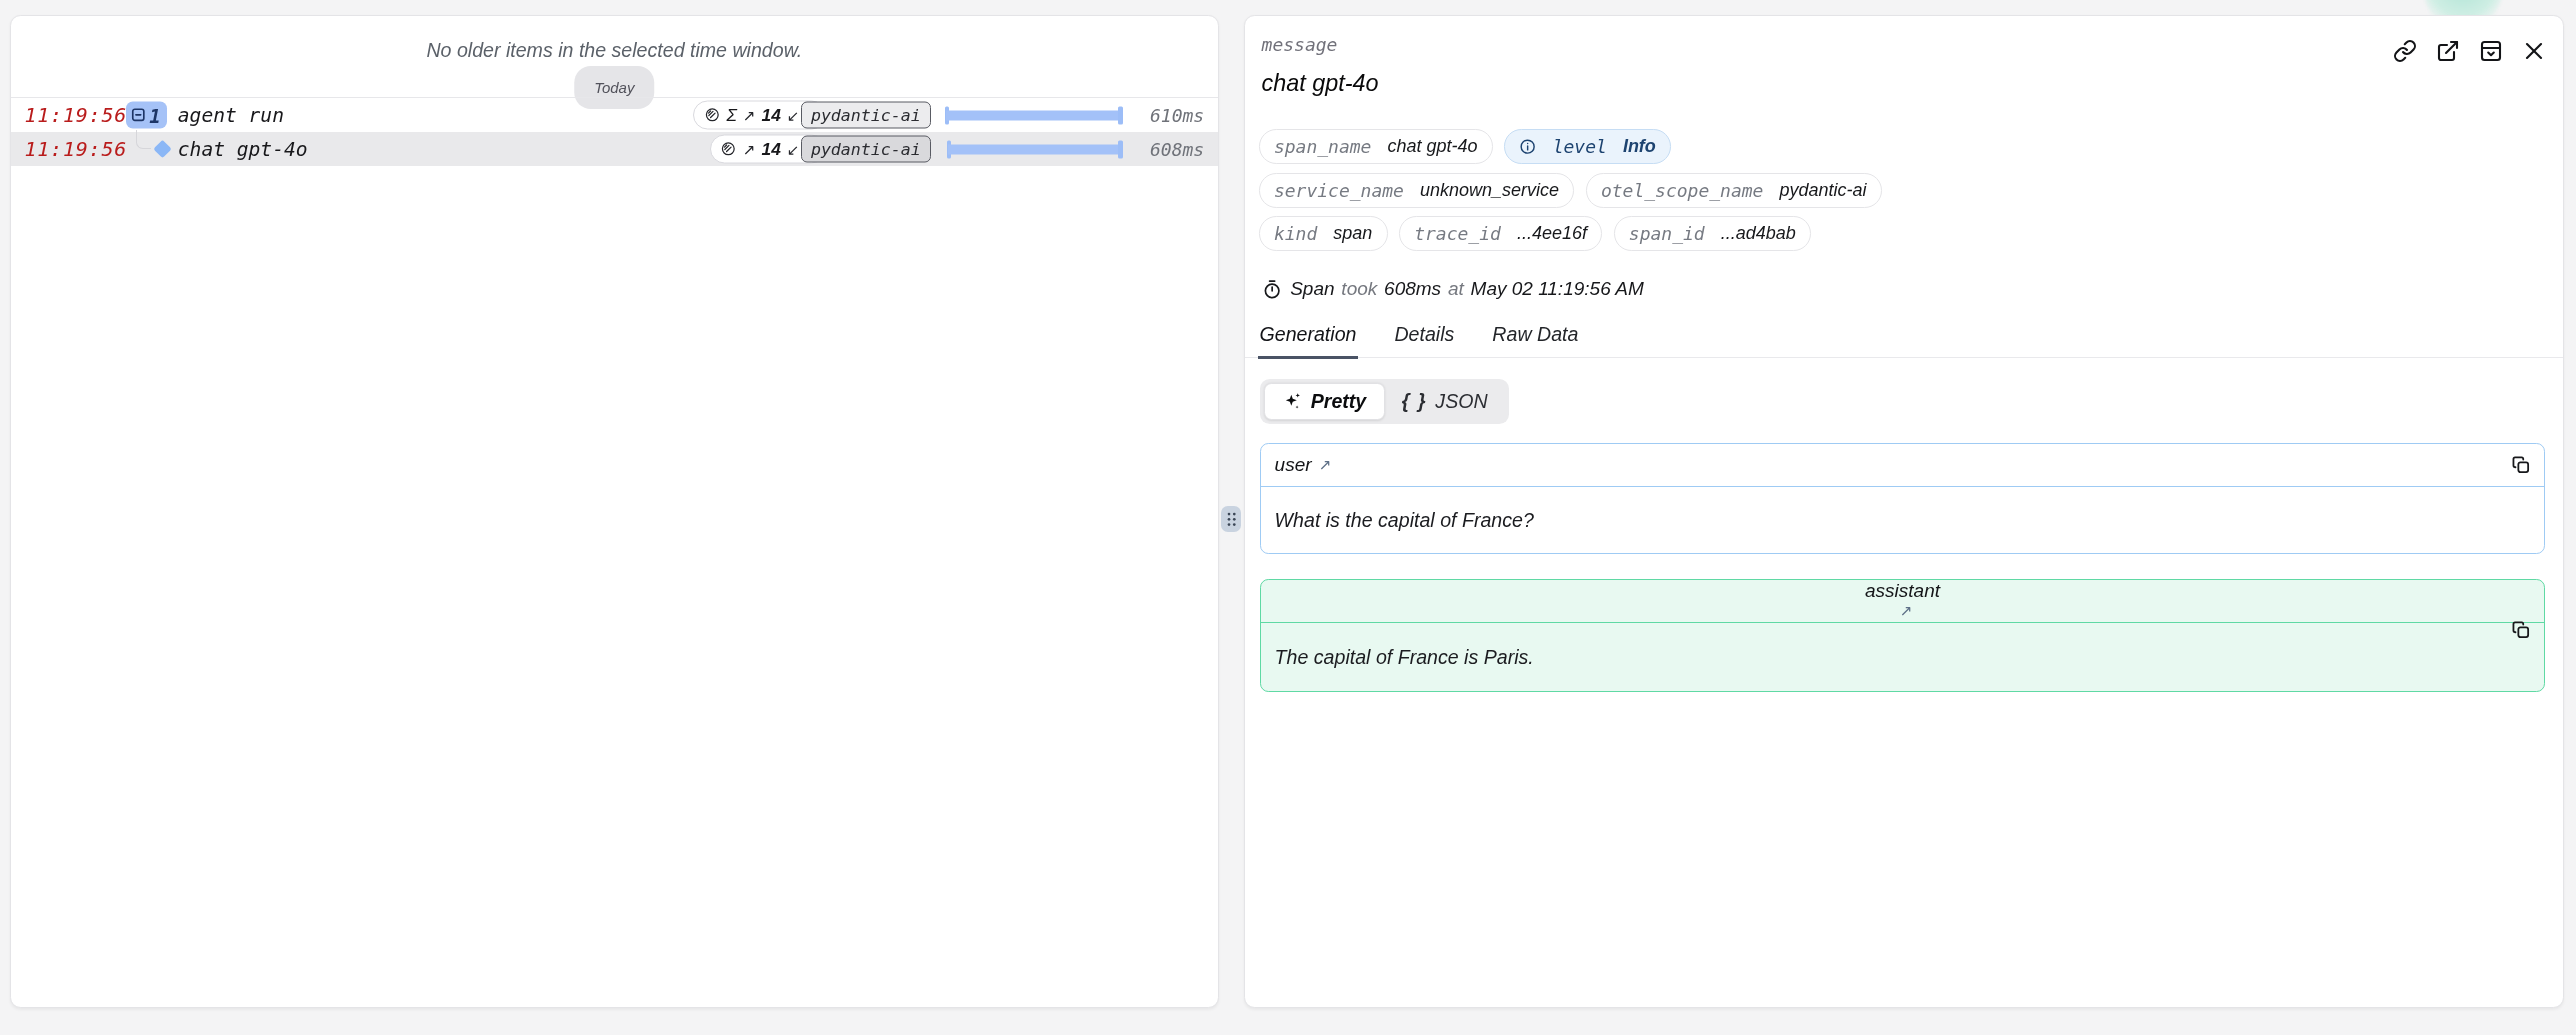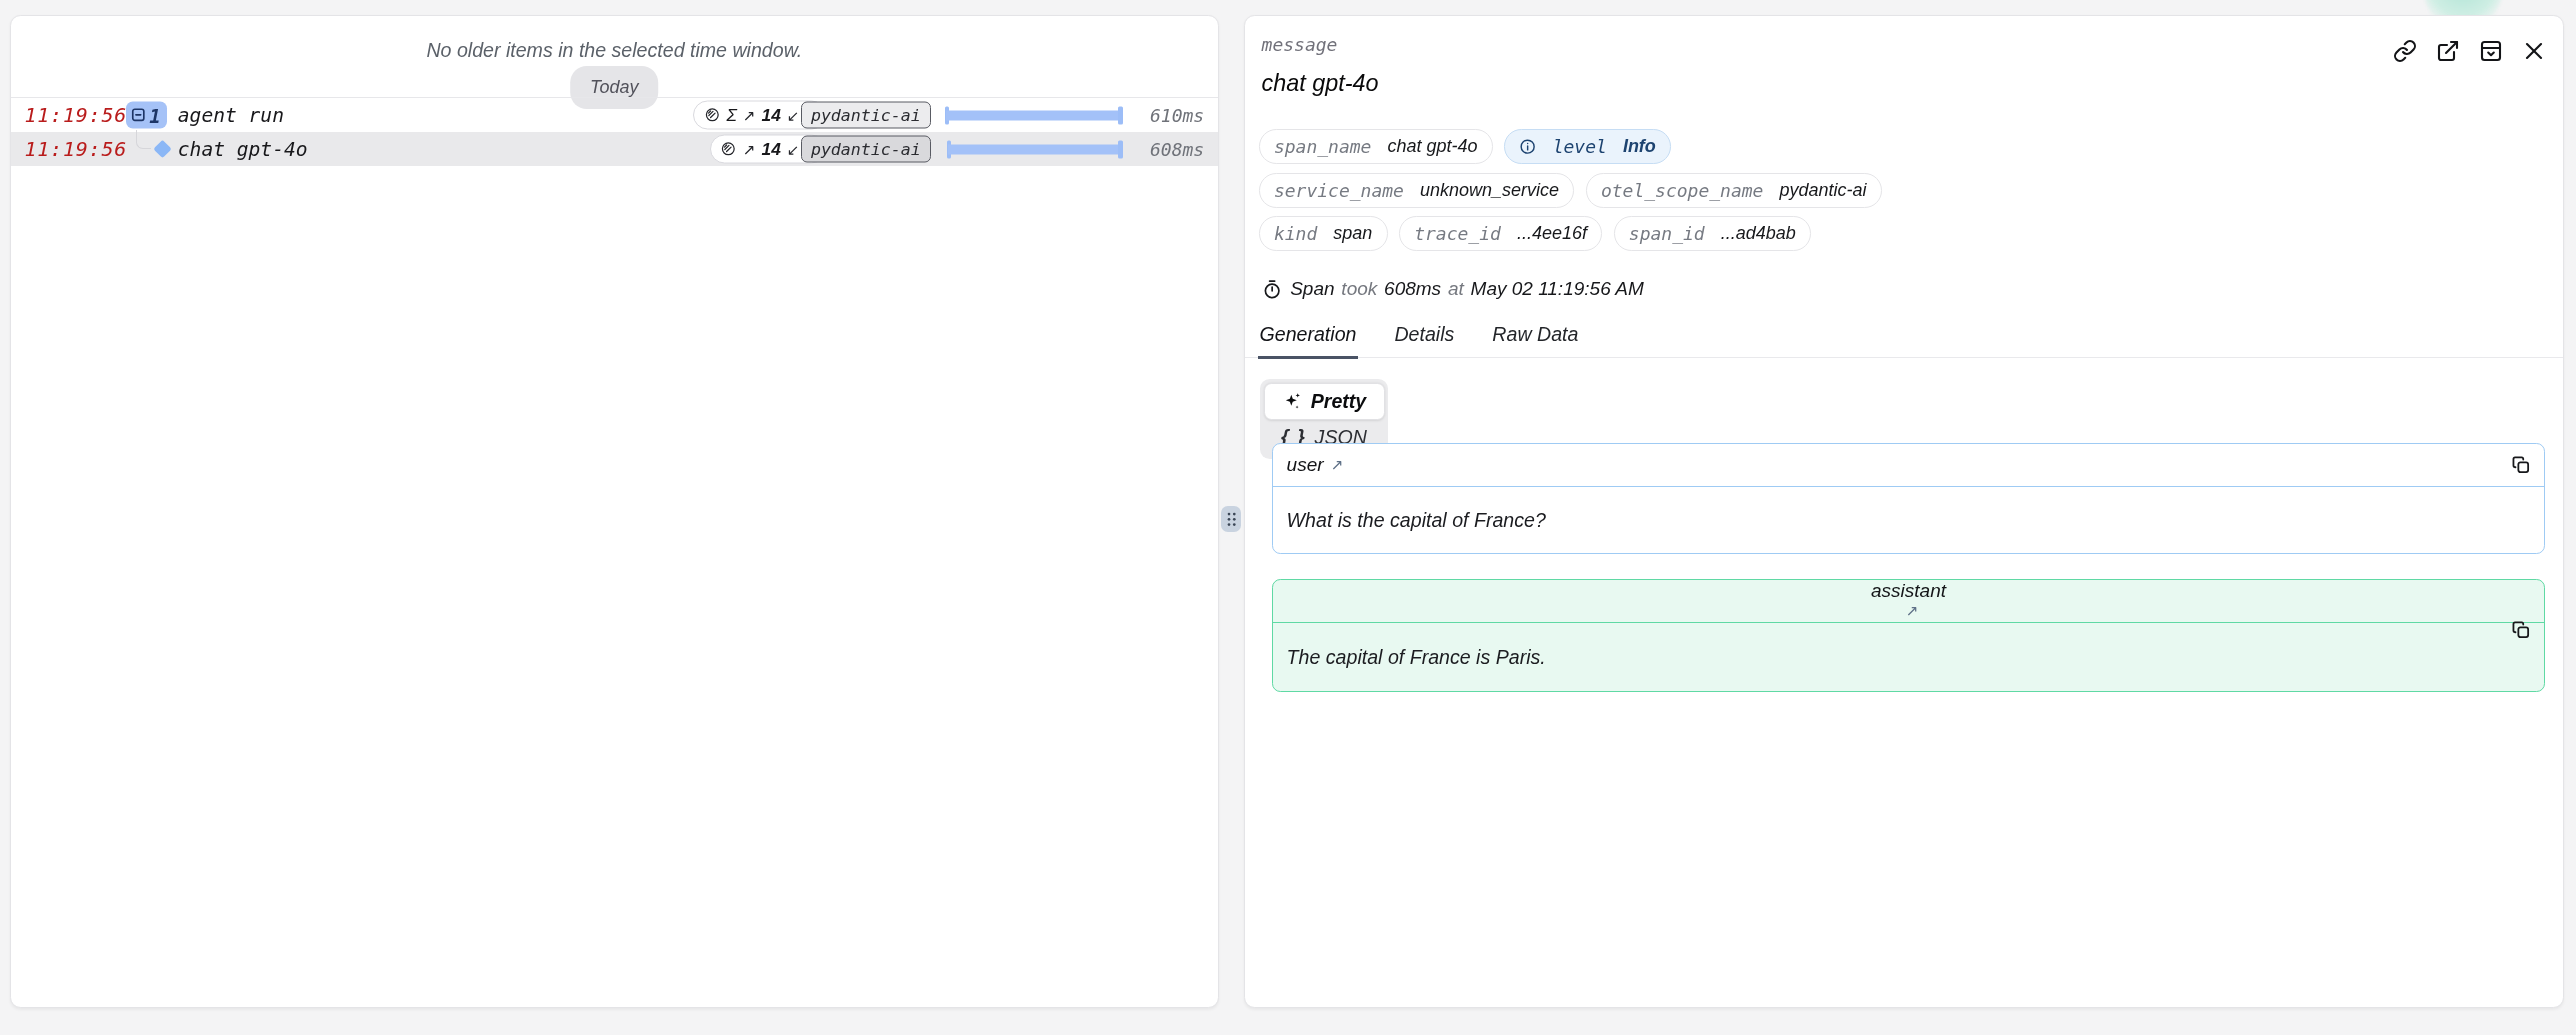--- a/index.html
+++ b/index.html
@@ -38,21 +38,21 @@
   }
 
   
   .empty-notice {
     position:absolute; top:22.6px; left:0; right:0; text-align:center;
     font-size:19.6px; color:#5b6169;
   }
   .today-chip {
     position:absolute; top:50px; left:50%; transform:translateX(-50%);
     height:43px; padding:0 19.6px; background:#e5e5e8; border-radius:16.6px;
-    font-size:18px; color:#52525b; display:flex; align-items:center;
+    font-size:15px; color:#52525b; display:flex; align-items:center;
   }
   .list-sep { position:absolute; top:81px; left:0; right:0; height:0.8px; background:#e7e7ea; }
 
   .trace-row { position:absolute; left:0; right:0; height:34px; }
   .trace-row.r0 { top:82px; }
   .trace-row.r1 { top:116px; background:#e9e9eb; }
   .trace-row > * { position:absolute; top:50%; transform:translateY(-50%); }
 
   .row-time { left:13.6px; font-size:20px; color:#b91c1c; letter-spacing:0.8px; }
   .row-name { left:167px; font-size:19.6px; color:#18181b; }
@@ -128,32 +128,32 @@
 
   .tabbar {
     position:absolute; left:0; right:0; top:307px; padding:0 13px;
     border-bottom:1.5px solid #e9e9ec; display:flex; gap:35px;
   }
   .tab { font-size:19.6px; color:#232529; padding:0 1.5px 9.8px 1.5px; margin-bottom:-1.5px; cursor:pointer; }
   .tab.active { color:#121317; font-weight:500; border-bottom:3px solid #4a5365; }
 
   .seg-ctl {
     position:absolute; left:15px; top:363px;
-    background:#ebebed; border-radius:9.8px; padding:3.8px; display:flex; align-items:stretch;flex-direction:column;
+    background:#ebebed; border-radius:9.8px; padding:3.8px; display:flex; align-items:stretch;
   }
   .seg { display:flex; align-items:center; gap:8.3px; font-size:19.6px; padding:6px 17.3px; border-radius:7.5px; cursor:pointer; color:#2c2e33; }
   .seg.active {
     background:#fff; border:0.8px solid #e1e1e4; box-shadow:0 0.8px 2.3px rgba(0,0,0,0.10);
     font-weight:700; color:#0b0c0e;
   }
   .seg .spark-ic { width:20.3px; height:20.3px; }
   .seg .braces { font-weight:700; letter-spacing:1.5px; }
 
   .messages { position:absolute; left:15px; right:18px; top:427px; }
-  .msg-box { border-radius:8.3px; border:1.5px solid; overflow:hidden; margin-bottom:25px;margin-left:12px; }
+  .msg-box { border-radius:8.3px; border:1.5px solid; overflow:hidden; margin-bottom:25px; }
   .msg-box.user { border-color:#9fcbf4; background:#fff; }
   .msg-box.assistant { border-color:#5fd9a4; background:#e8f9f1; }
   .msg-head { height:43px; display:flex; align-items:center; padding:0 13.6px; }
   .msg-box.user .msg-head { border-bottom:1.5px solid #9fcbf4; }
   .msg-box.assistant .msg-head { border-bottom:1.5px solid #5fd9a4;flex-direction:column; }
   .msg-role { font-size:19px; font-weight:500; color:#141518; }
   .role-link { font-size:15px; color:#5f7188; margin-left:7.5px; cursor:pointer; }
   .copy-btn { margin-left:auto; width:19.6px; height:19.6px; color:#17181b; cursor:pointer; display:flex; }
   .copy-btn svg { width:100%; height:100%; }
   .msg-body { height:66px; display:flex; align-items:center; padding:0 13.6px; font-size:19.6px; color:#1b1c20; }

